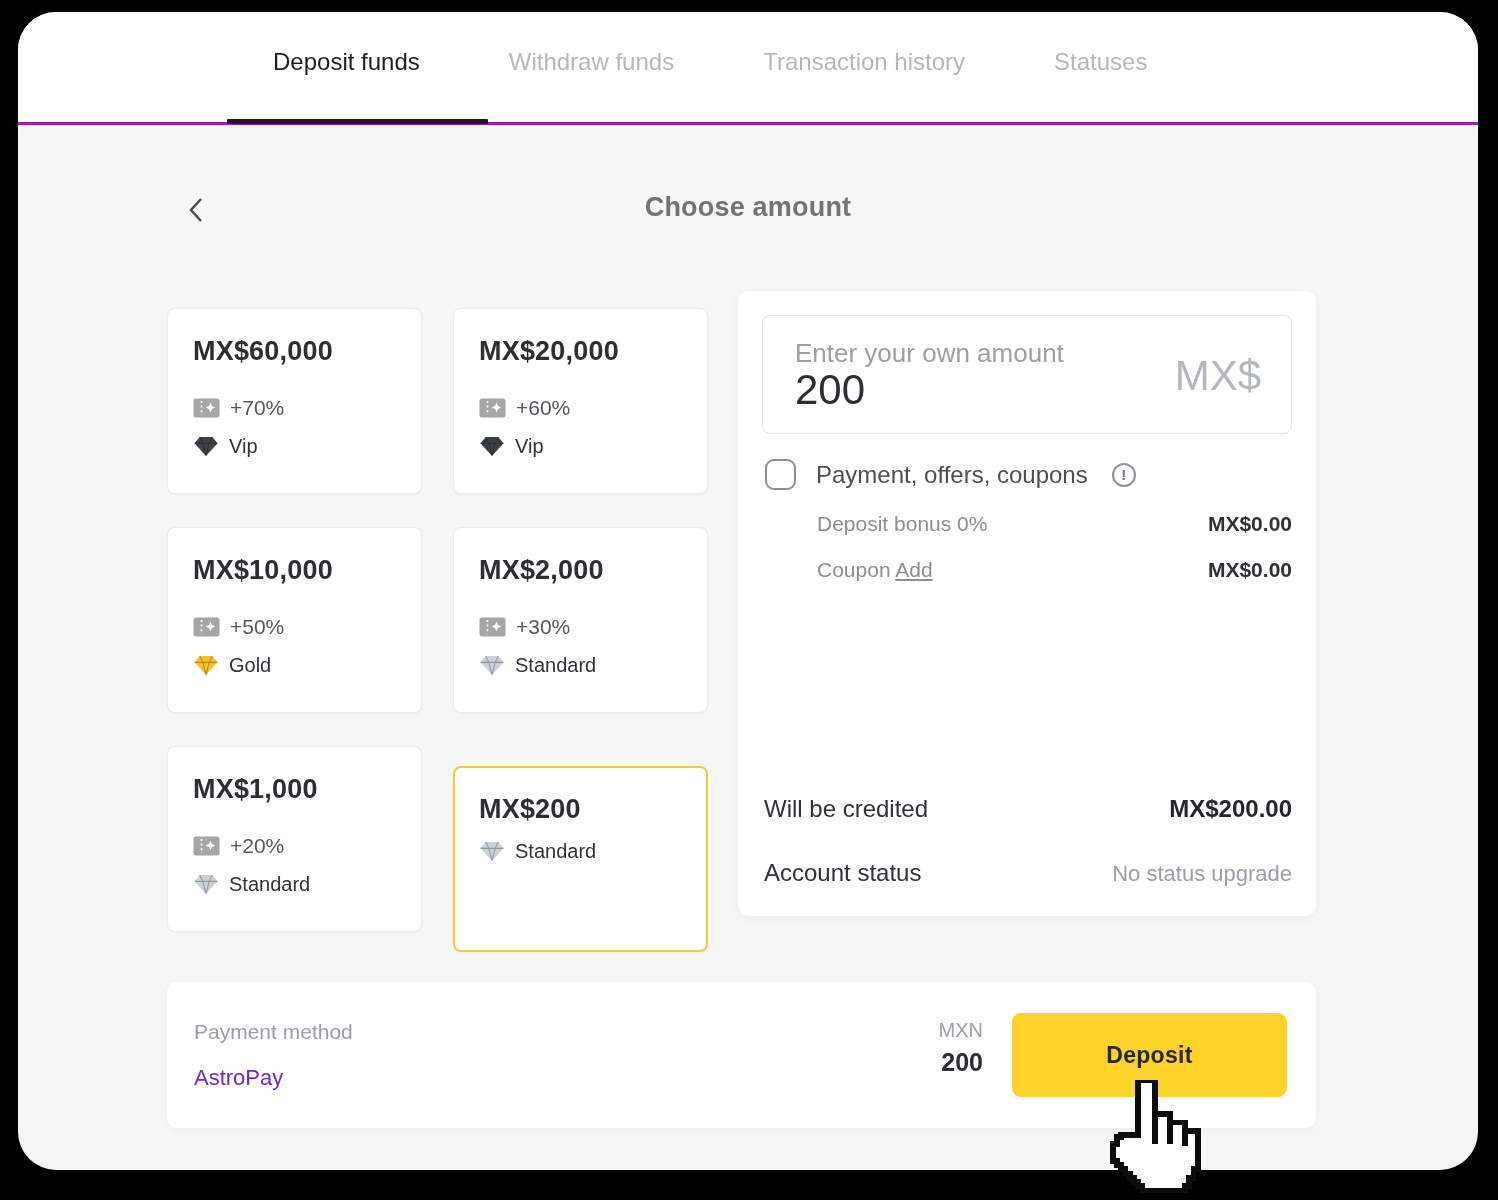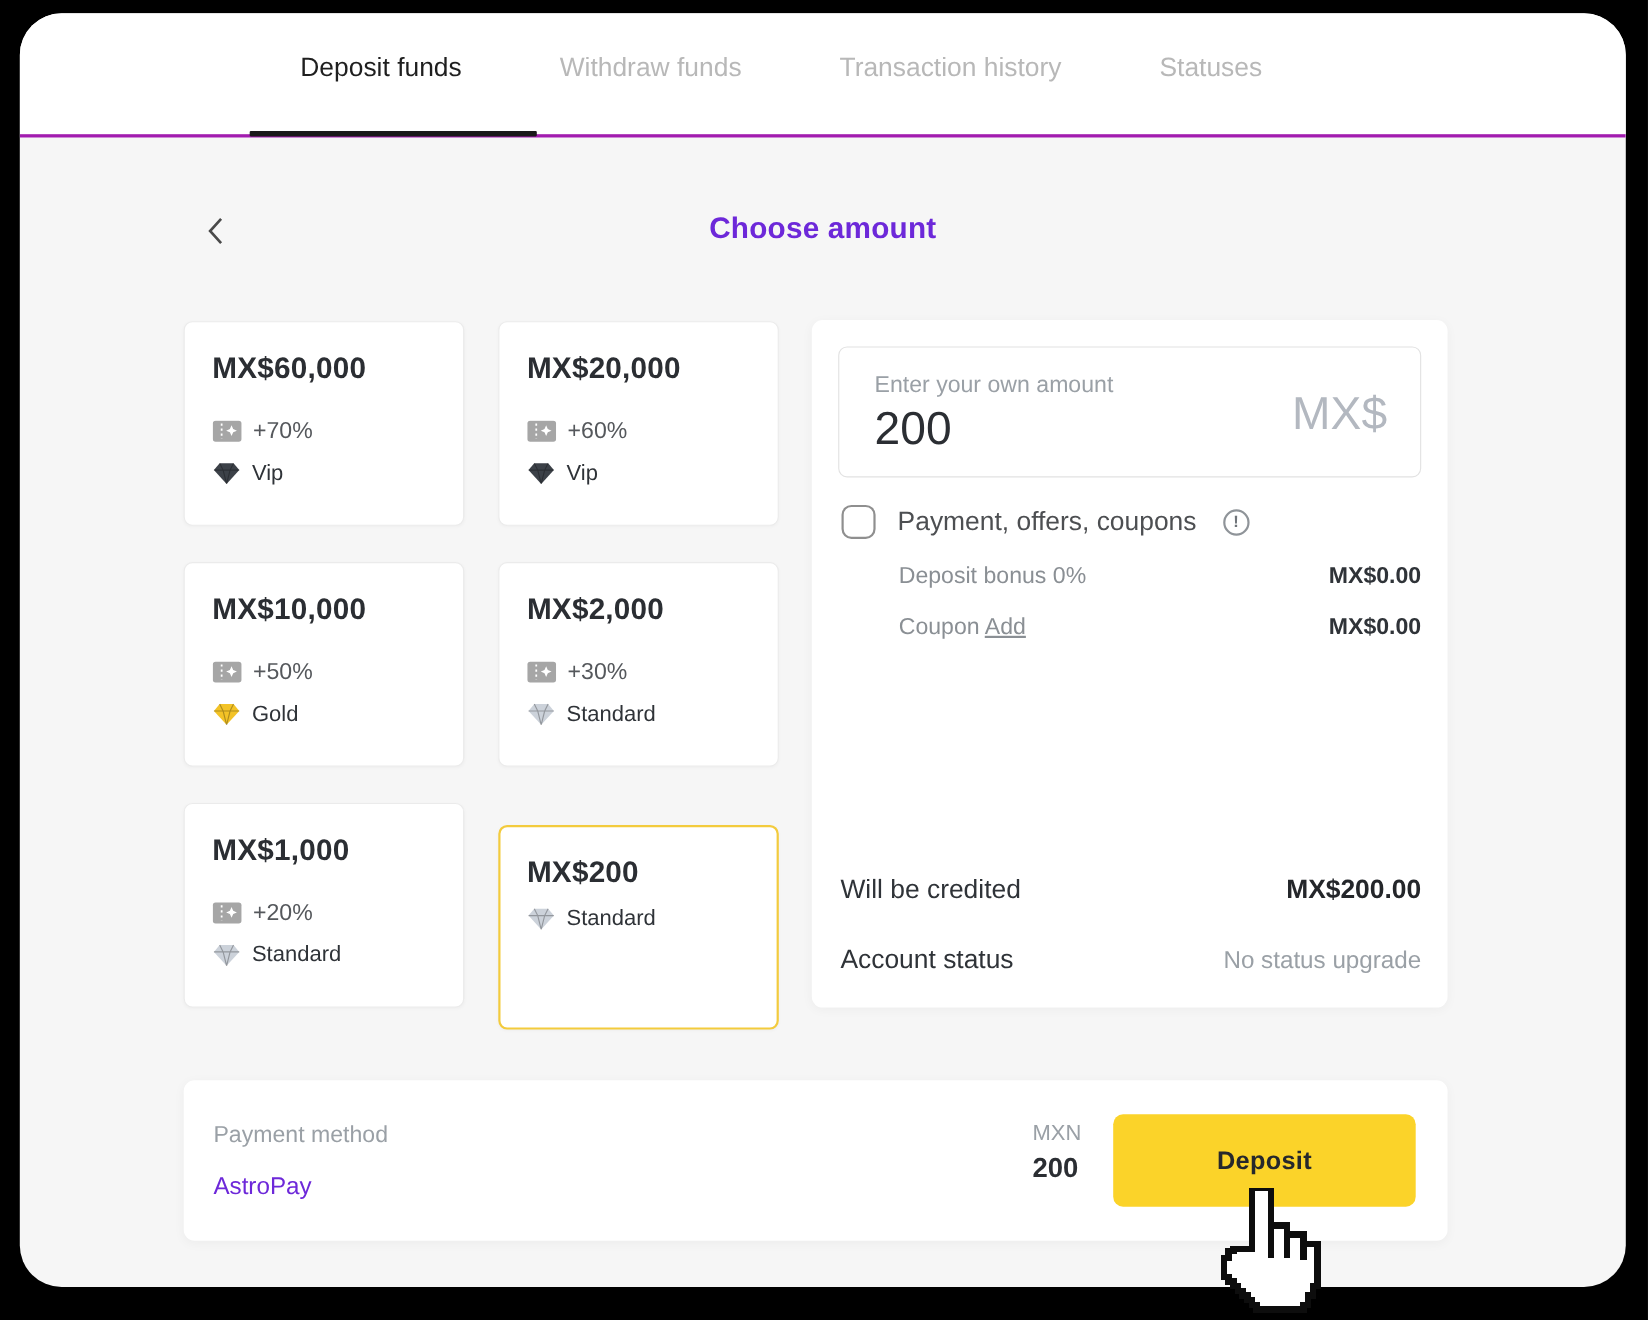--- a/index.html
+++ b/index.html
@@ -14,24 +14,24 @@
   .tabs { position:absolute; left:255px; top:36px; display:flex; gap:89px; }
   .tab { font-size:24px; color:#b8b8b8; white-space:nowrap; cursor:pointer; }
   .tab.active { color:#1f1f1f; }
   .tab-underline { position:absolute; left:209px; top:107px; width:261px; height:5px;
                    background:#1a1a1a; border-radius:1px; }
 
   
   .back-btn { position:absolute; left:161px; top:181px; width:34px; height:34px; cursor:pointer;
               display:flex; align-items:center; justify-content:center; }
   .page-title { position:absolute; left:0; top:180px; width:100%; text-align:center;
-                font-size:27px; font-weight:bold; color:#6d28d9; letter-spacing:.2px; }
-
-  
-  .cards { position:absolute; left:149px; top:280px; width:541px;
+                font-size:27px; font-weight:bold; color:#737373; letter-spacing:.2px; }
+
+  
+  .cards { position:absolute; left:149px; top:296px; width:541px;
            display:grid; grid-template-columns:255px 255px; column-gap:31px; row-gap:33px; }
   .card { width:255px; height:186px; background:#fff; border:1px solid #ebebeb; border-radius:8px;
           padding:27px 20px 0 25px; cursor:pointer; box-shadow:0 1px 3px rgba(0,0,0,.03); }
   .card.selected { border:2px solid #f3cb3d; padding:26px 19px 0 24px;margin-top:20px; }
   .card-amount { font-size:27px; font-weight:bold; color:#2b2e33; letter-spacing:.2px; }
   .card-bonus { display:flex; align-items:center; gap:10px; margin-top:29px; }
   .card-bonus-text { font-size:21px; color:#55585c; }
   .card-status { display:flex; align-items:center; gap:10px; margin-top:15px; }
   .card-status-text { font-size:20px; font-weight:normal; color:#2f3338; }
   .gem { width:26px; height:21px; flex:0 0 auto; }
@@ -40,21 +40,21 @@
   .gem.tier-standard { color:#ccd2da; }
   .gem .gem-body { fill:currentColor; }
   .gem .gem-line { stroke:rgba(0,0,0,.28); stroke-width:1; fill:none; }
   .ticket-icon { width:27px; height:20px; flex:0 0 auto; }
 
   
   .panel { position:absolute; left:720px; top:279px; width:578px; height:625px;
            background:#fff; border-radius:10px; box-shadow:0 2px 10px rgba(0,0,0,.04); }
   .own-amount { position:absolute; left:24px; top:24px; width:530px; height:119px;
                 border:1px solid #e2e2e2; border-radius:8px; background:#fff; }
-  .own-amount-label { position:absolute; left:32px; top:22px; font-size:21px; color:#9aa0a6; }
+  .own-amount-label { position:absolute; left:32px; top:22px; font-size:26px; color:#9aa0a6; }
   .own-amount-input { position:absolute; left:32px; top:50px; width:280px; border:none; outline:none;
                       font-size:42px; color:#2b2e33; background:transparent;
                       font-family:"Liberation Sans","DejaVu Sans",sans-serif; }
   .own-amount-currency { position:absolute; right:30px; top:36px; font-size:42px; color:#b3b8c0; }
 
   .bonus-check-row { position:absolute; left:27px; top:168px; display:flex; align-items:center; gap:20px; }
   .checkbox { width:31px; height:31px; border:2px solid #8f8f8f; border-radius:9px; background:#fff;
               cursor:pointer; flex:0 0 auto; }
   .bonus-check-label { font-size:24px; color:#4d4f52; }
   .info-icon { width:24px; height:24px; border:2px solid #8f9499; border-radius:50%;
@@ -74,21 +74,21 @@
   .summary-row.row-1 { top:568px; }
   .summary-label { font-size:24px; color:#2f3338; }
   .summary-value-bold { font-size:24px; font-weight:bold; color:#24262a; }
   .summary-value-gray { font-size:22px; color:#9aa0a6; }
 
   
   .paybar { position:absolute; left:149px; top:970px; width:1149px; height:146px;
             background:#fff; border-radius:10px; box-shadow:0 2px 10px rgba(0,0,0,.04); }
   .pm-label { position:absolute; left:27px; top:38px; font-size:21px; color:#9aa0a6; }
   .pm-value { position:absolute; left:27px; top:83px; font-size:22px; color:#6d28d9; }
-  .pay-amount { position:absolute; right:333px; top:37px; text-align:left; }
+  .pay-amount { position:absolute; right:333px; top:37px; text-align:right; }
   .pay-currency { font-size:20px; color:#9aa0a6; }
   .pay-number { font-size:25px; font-weight:bold; color:#2b2e33; margin-top:6px; }
   .deposit-btn { position:absolute; left:845px; top:31px; width:275px; height:84px;
                  background:#fbd329; border:none; border-radius:9px; cursor:pointer;
                  font-size:23px; font-weight:bold; color:#26282c; letter-spacing:.3px;
                  font-family:"Liberation Sans","DejaVu Sans",sans-serif; }
 
   
   .cursor-hand { position:absolute; left:1100px; top:1080px; width:102px; height:119px; z-index:10;
                  pointer-events:none; }

